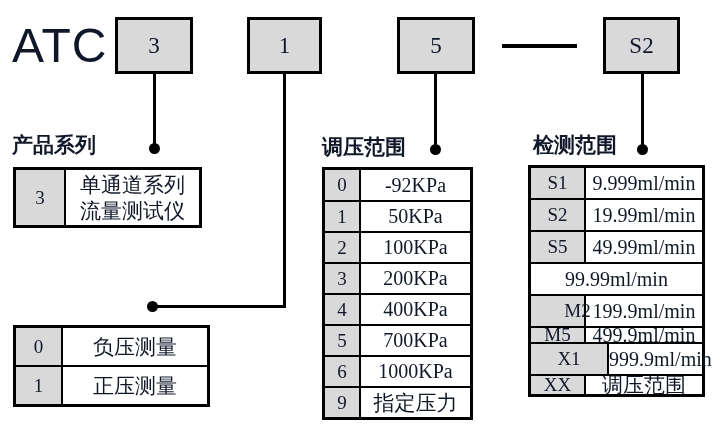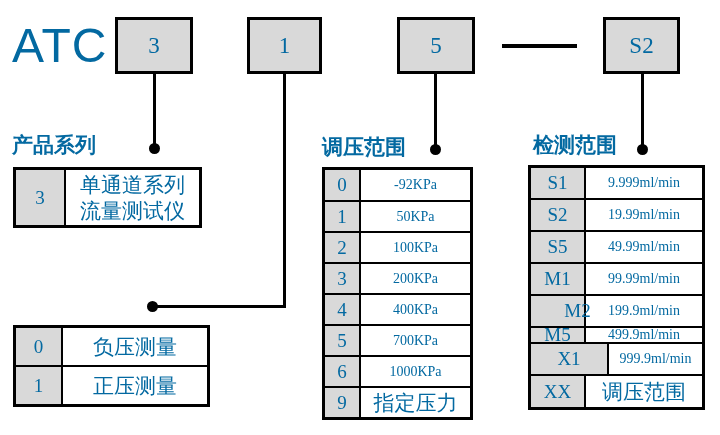--- a/index.html
+++ b/index.html
@@ -1,32 +1,32 @@
 <!DOCTYPE html>
 <html><head>
 <meta charset="utf-8">
 <style>
   html,body{margin:0;padding:0;background:#fff;}
   #canvas{position:relative;width:720px;height:435px;background:#ffffff;overflow:hidden;
-          font-family:"Liberation Serif","DejaVu Serif",serif;color:#0369a1;}
+          font-family:"Liberation Serif","DejaVu Serif",serif;color:#0f172a;}
   .atc{position:absolute;left:12px;top:22px;font-family:"Liberation Sans","DejaVu Sans",sans-serif;
        font-size:48px;line-height:1;letter-spacing:1px;}
   .cbox{position:absolute;top:17px;height:57px;background:#d9d9d9;border:3px solid #000;
         box-sizing:border-box;display:flex;align-items:center;justify-content:center;
         font-size:23px;}
   .dash{position:absolute;left:502px;top:44px;width:75px;height:4px;background:#000;}
   .vline,.hline{position:absolute;background:#000;}
   .dot{position:absolute;width:11px;height:11px;background:#000;border-radius:50%;}
   .stitle{position:absolute;font-size:21px;font-weight:bold;line-height:22px;white-space:nowrap;}
   .tbl{position:absolute;border:3px solid #000;box-sizing:border-box;background:#fff;}
   .trow{display:flex;box-sizing:border-box;align-items:stretch;}
   .trow.bt{border-top:2px solid #000;}
   .tcode{background:#d9d9d9;border-right:2px solid #000;box-sizing:border-box;
          display:flex;align-items:center;justify-content:center;font-size:19px;flex:0 0 auto;}
-  .tval{flex:1;display:flex;align-items:center;justify-content:center;font-size:14px;}
+  .tval{flex:1;display:flex;align-items:center;justify-content:center;font-size:20px;}
   .cjk{font-size:21px;}
   .twolines{flex-direction:column;line-height:26px;justify-content:center;}
 </style>
 </head>
 <body>
 
 <div id="canvas">
 
   <div class="atc">ATC</div>
   <div class="cbox" style="left:115px;width:78px;">
@@ -123,34 +123,33 @@
     </div>
     <div class="trow bt" style="height:32px;">
       <div class="tcode" style="width:55px;">S2</div>
       <div class="tval">19.99ml/min</div>
     </div>
     <div class="trow bt" style="height:32px;">
       <div class="tcode" style="width:55px;">S5</div>
       <div class="tval">49.99ml/min</div>
     </div>
     <div class="trow bt" style="height:32px;">
-      <div class="tcode" style="width:55px;">M1</div>
       <div class="tval">99.99ml/min</div>
     </div>
     <div class="trow bt" style="height:32px;">
       <div class="tcode" style="width:55px;padding-left:40px;">M2</div>
       <div class="tval">199.9ml/min</div>
     </div>
     <div class="trow bt" style="height:16px;">
       <div class="tcode" style="width:55px;">M5</div>
       <div class="tval">499.9ml/min</div>
     </div>
     <div class="trow bt" style="height:32px;">
       <div class="tcode" style="width:78px;">X1</div>
       <div class="tval">999.9ml/min</div>
     </div>
-    <div class="trow bt" style="height:33px;justify-content:center;">
+    <div class="trow bt" style="height:20px;justify-content:center;">
       <div class="tcode" style="width:55px;">XX</div>
       <div class="tval cjk">调压范围</div>
     </div>
   </div>
 
 </div>
 
 </body></html>

